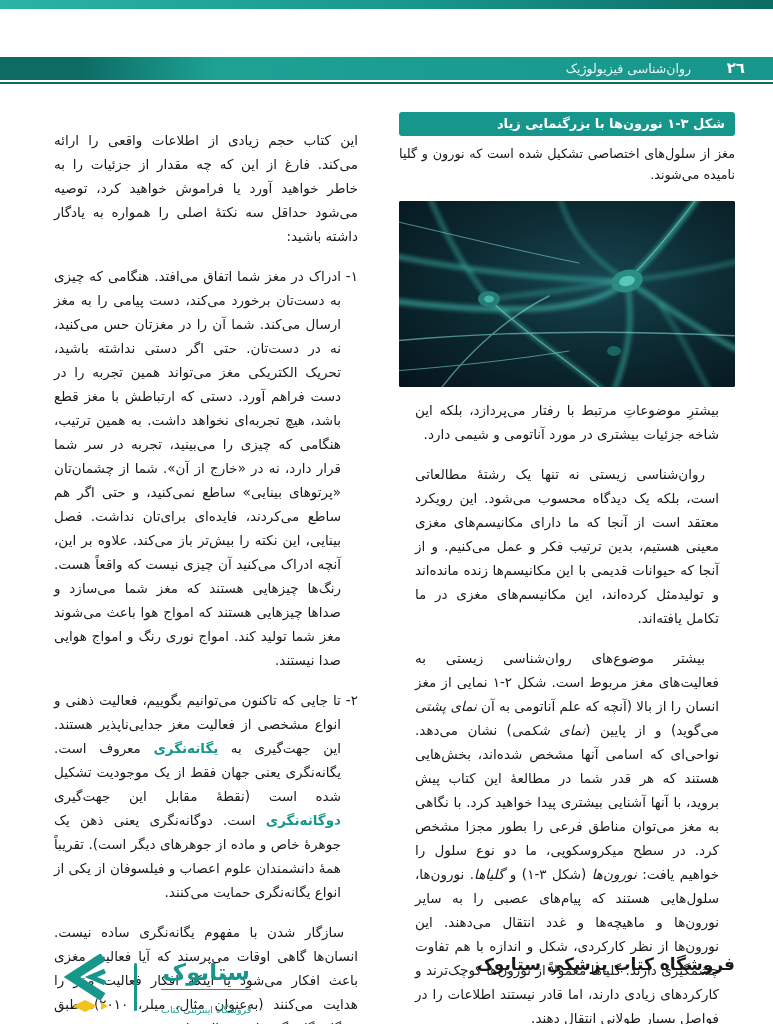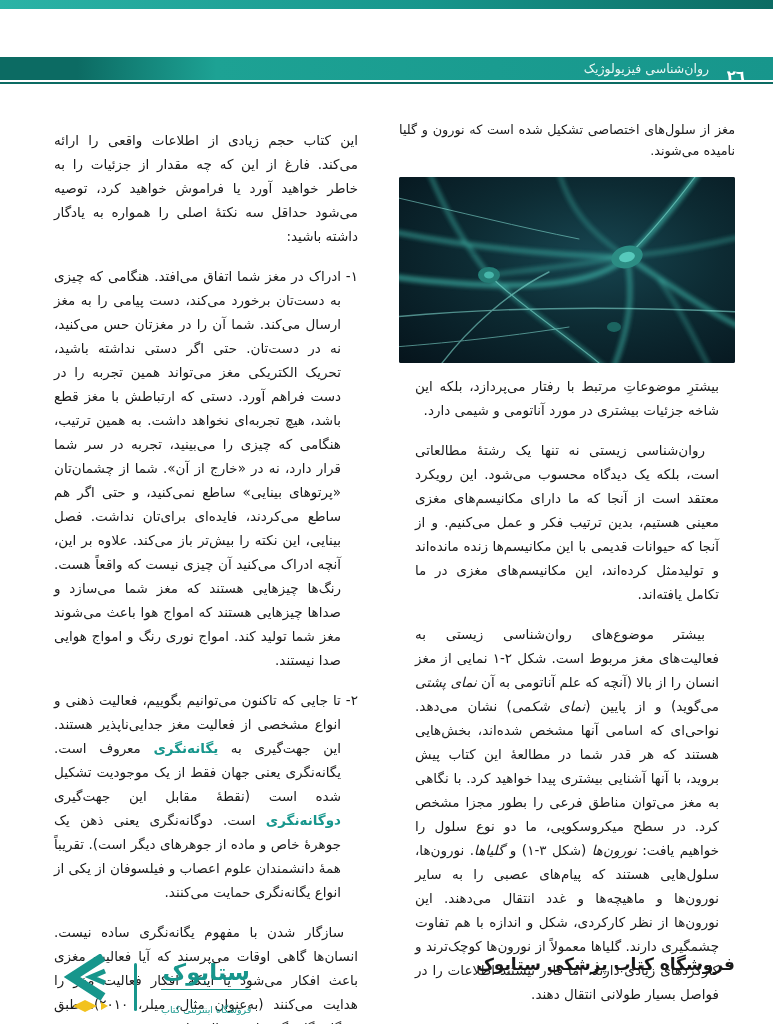--- a/index.html
+++ b/index.html
@@ -7,23 +7,23 @@
     position:relative; width:773px; height:1024px; margin:0 auto;
     background:#ffffff; overflow:hidden; direction:rtl;
     font-family:"DejaVu Sans", sans-serif; color:#1a1a1a;
   }
   
   .top-strip { position:absolute; top:0; left:0; width:100%; height:9px;
     background:linear-gradient(90deg, var(--teal_light,#2bb3a6) 0%, var(--teal,#17968c) 55%, var(--teal_dark,#0c6b63) 100%); }
   
   .page-header { position:absolute; top:57px; left:0; width:100%; height:23px;
     background:linear-gradient(90deg, var(--teal_dark,#0c6b63) 0%, var(--teal_dark,#0c6b63) 10%, #1da294 28%, var(--teal,#17968c) 100%); }
-  .page-num { position:absolute; top:8px; right:28px; height:23px; line-height:23px;
+  .page-num { position:absolute; top:0; right:28px; height:23px; line-height:23px;
     color:#fff; font-weight:bold; font-size:15px; }
-  .header-title { position:absolute; top:0; right:64px; height:35px; line-height:23px;
+  .header-title { position:absolute; top:0; right:82px; height:35px; line-height:23px;
     color:#eaf7f5; font-size:12.5px; }
   .header-rule { position:absolute; top:82px; left:0; width:100%; height:2px;
     background:var(--teal_dark,#0c6b63); }
 
   
   .col { position:absolute; top:112px; width:336px; font-size:13.5px;
     line-height:24px; text-align:justify; }
   .col-right { right:38px; }
   .col-left  { left:38px; }
 
@@ -66,20 +66,21 @@
   <div class="top-strip"></div>
 
   <div class="page-header">
     <span class="page-num">٢٦</span>
     <span class="header-title">روان‌شناسی فیزیولوژیک</span>
   </div>
   <div class="header-rule"></div>
 
   <div class="col col-right">
     <div class="figure">
+      <div class="fig-bar">شکل ٣-١ نورون‌ها با بزرگنمایی زیاد</div>
       <p class="fig-caption">مغز از سلول‌های اختصاصی تشکیل شده است که نورون و گلیا نامیده می‌شوند.</p>
       <div class="fig-image">
         <svg viewBox="0 0 336 186" preserveAspectRatio="none" aria-hidden="true">
           <defs>
             <radialGradient id="bgGrad" cx="58%" cy="42%" r="85%">
               <stop offset="0%" stop-color="#174550"></stop>
               <stop offset="45%" stop-color="#0d2b33"></stop>
               <stop offset="100%" stop-color="#05121a"></stop>
             </radialGradient>
             <filter id="glow" x="-20%" y="-20%" width="140%" height="140%">

